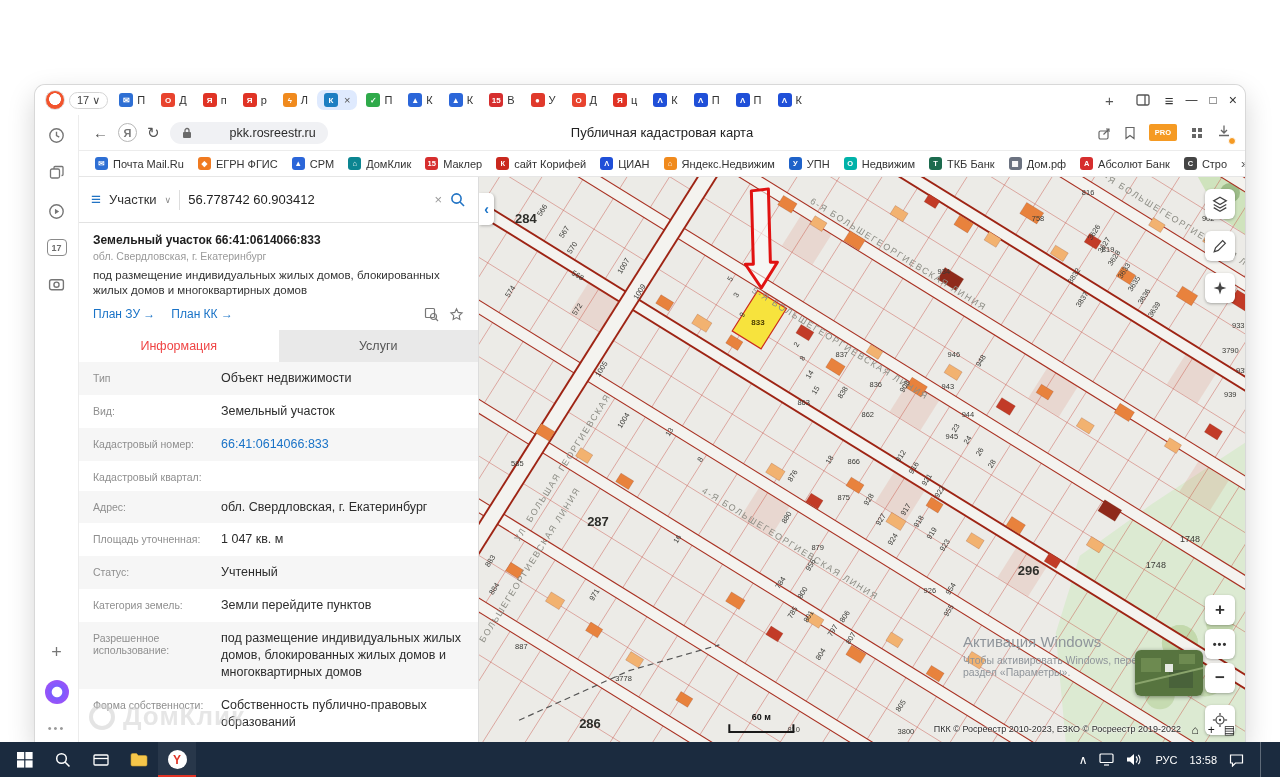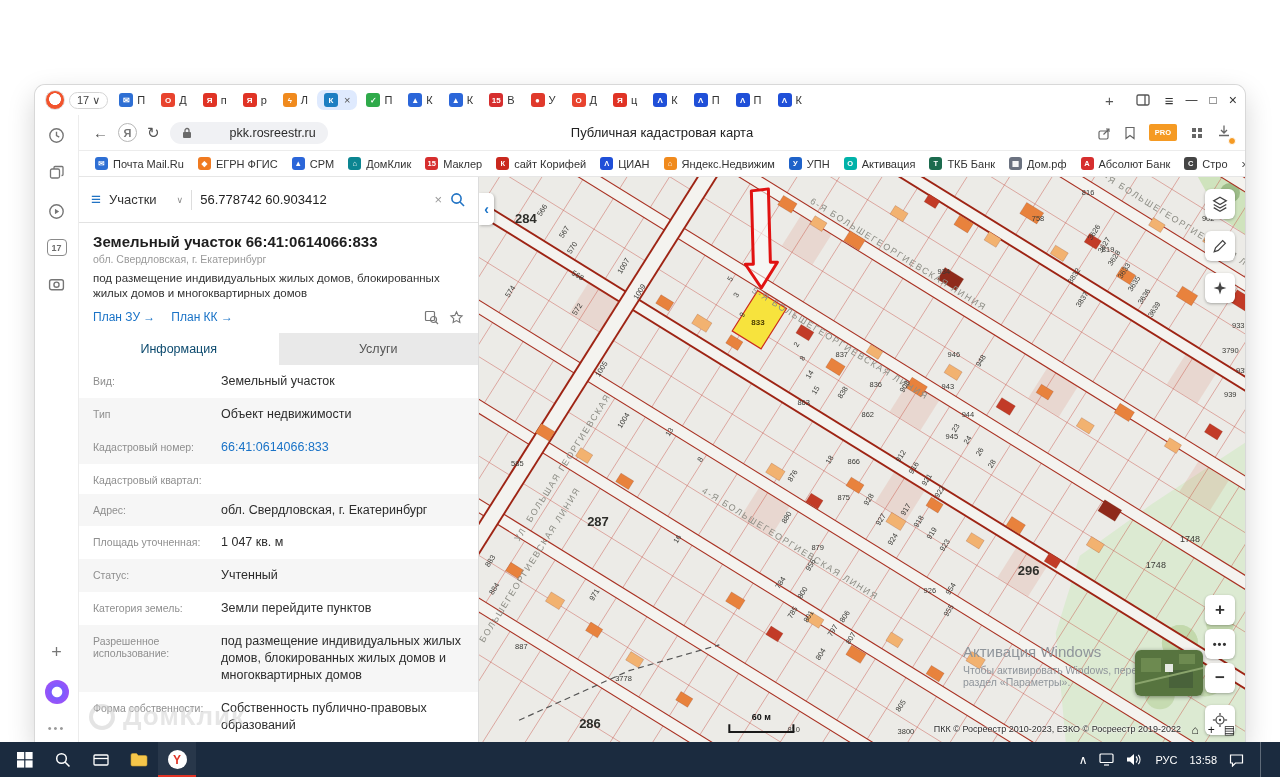--- a/index.html
+++ b/index.html
@@ -64,37 +64,37 @@
   .bm .fav { width:13px; height:13px; font-size:7.5px; }
   .bmlab { font-size:11px; color:#333; white-space:nowrap; }
   .bmmore { margin-left:auto; color:#555; font-size:13px; }
 
   
   .content { flex:1; display:flex; min-height:0; }
   .ipanel { width:400px; background:#fff; border-right:1px solid #dcdcdc; position:relative; display:flex; flex-direction:column; overflow:hidden; }
 
   .srow { height:46px; display:flex; align-items:center; gap:8px; padding:0 12px; border-bottom:1px solid #e2e2e2; }
   .burger { color:#2173c4; font-size:17px; }
-  .scat { font-size:13px; color:#333; display:flex; align-items:center; gap:20px; }
+  .scat { font-size:13px; color:#333; display:flex; align-items:center; gap:8px; }
   .scaret { font-size:9px; color:#888; }
   .sdiv { width:1px; height:20px; background:#ddd; }
   .sinput { flex:1; border:none; outline:none; font-size:13px; color:#222; font-family:"Liberation Sans",sans-serif; min-width:0; }
   .sclear { color:#999; font-size:13px; }
 
   .ihead { padding:10px 14px 8px; }
-  .ititle { font-size:15px; font-weight:bold; color:#1e1e1e; }
+  .ititle { font-size:12px; font-weight:bold; color:#1e1e1e; }
   .isub { font-size:10.5px; color:#9a9a9a; margin-top:3px; }
   .idesc { font-size:11.5px; color:#333; margin-top:6px; line-height:1.3; }
   .ilinks { display:flex; align-items:center; gap:16px; margin-top:9px; }
   .plink { color:#1a73c7; font-size:12px; }
   .ilinks-right { margin-left:auto; display:flex; gap:10px; color:#777; font-size:13px; }
 
   .ptabs { display:flex; background:#e9e9e9; }
   .ptab { flex:1; text-align:center; padding:9px 0; font-size:12.5px; color:#555; }
-  .ptab.active { background:#fff; color:#0c4a6e; }
+  .ptab.active { background:#fff; color:#ef4444; }
 
   .irow { display:flex; padding:8px 14px; }
   .irow.alt { background:#f6f6f6; }
   .ilab { width:128px; flex:0 0 auto; font-size:10.5px; color:#8f8f8f; padding-top:2px; padding-right:8px; }
   .ival { flex:1; font-size:12.5px; color:#2c2c2c; line-height:1.35; }
   .ival.ilink { color:#1a73c7; }
 
   .dkwm { position:absolute; left:10px; bottom:10px; display:flex; align-items:center; gap:8px; opacity:.55; }
   .dkwm-logo { width:26px; height:26px; border:4px solid #cfcfcf; border-radius:50%; }
   .dkwm-text { font-size:26px; font-weight:bold; color:#d2d2d2; letter-spacing:1px; }
@@ -122,21 +122,21 @@
 
   .mctl-top { position:absolute; right:10px; top:12px; display:flex; flex-direction:column; gap:12px; z-index:5; }
   .mctl-zoom { position:absolute; right:10px; top:418px; display:flex; flex-direction:column; gap:4px; z-index:5; }
   .mbtn { width:30px; height:30px; background:#fff; border-radius:6px; box-shadow:0 1px 3px rgba(0,0,0,.3);
     display:flex; align-items:center; justify-content:center; color:#333; font-weight:bold; font-size:17px; }
   .mbtn.dots { font-size:11px; letter-spacing:1px; }
   .mbtn.loc { margin-top:8px; }
 
   .minimap { position:absolute; right:42px; bottom:46px; width:68px; height:46px; border-radius:6px;
     overflow:hidden; box-shadow:0 1px 4px rgba(0,0,0,.4); z-index:4; }
-  .activation { position:absolute; right:52px; bottom:54px; width:230px; color:#8f959b; z-index:3; }
+  .activation { position:absolute; right:52px; bottom:64px; width:230px; color:#8f959b; z-index:3; }
   .act1 { font-size:15px; }
   .act2 { font-size:10.5px; margin-top:4px; }
   .attr { position:absolute; right:64px; bottom:8px; font-size:9px; color:#2b2b2b; z-index:4;
     text-shadow:0 0 2px #fff,0 0 2px #fff; }
   .mfooter { position:absolute; right:10px; bottom:5px; display:flex; gap:9px; z-index:5; color:#1c1c1c; font-size:12px; }
 
   
   .taskbar { position:absolute; left:0; bottom:0; width:1280px; height:35px; background:#1b2b3f;
     display:flex; align-items:center; padding:0 6px; z-index:50; }
   .tbic { width:38px; height:35px; display:flex; align-items:center; justify-content:center; }
@@ -350,21 +350,21 @@
             <span class="bm">
               <span class="fav" style="background: rgb(240, 138, 29);">⌂</span>
               <span class="bmlab">Яндекс.Недвижим</span>
             </span>
             <span class="bm">
               <span class="fav" style="background: rgb(30, 98, 201);">У</span>
               <span class="bmlab">УПН</span>
             </span>
             <span class="bm">
               <span class="fav" style="background: rgb(0, 178, 169);">О</span>
-              <span class="bmlab">Активация</span>
+              <span class="bmlab">Недвижим</span>
             </span>
             <span class="bm">
               <span class="fav" style="background: rgb(28, 107, 78);">Т</span>
               <span class="bmlab">ТКБ Банк</span>
             </span>
             <span class="bm">
               <span class="fav" style="background: rgb(107, 114, 128);">▦</span>
               <span class="bmlab">Дом.рф</span>
             </span>
             <span class="bm">
@@ -415,27 +415,27 @@
                 </span>
               </div>
             </div>
 
             <div class="ptabs">
               <div class="ptab active">Информация</div>
               <div class="ptab">Услуги</div>
             </div>
 
             <div id="rows">
+                <div class="irow alt">
+                  <div class="ilab">Тип</div>
+                  <div class="ival">Объект недвижимости</div>
+                </div>
                 <div class="irow">
                   <div class="ilab">Вид:</div>
                   <div class="ival">Земельный участок</div>
-                </div>
-                <div class="irow alt">
-                  <div class="ilab">Тип</div>
-                  <div class="ival">Объект недвижимости</div>
                 </div>
                 <div class="irow alt">
                   <div class="ilab">Кадастровый номер:</div>
                   <div class="ival ilink">66:41:0614066:833</div>
                 </div>
                 <div class="irow">
                   <div class="ilab">Кадастровый квартал:</div>
                 </div>
                 <div class="irow alt">
                   <div class="ilab">Адрес:</div>

